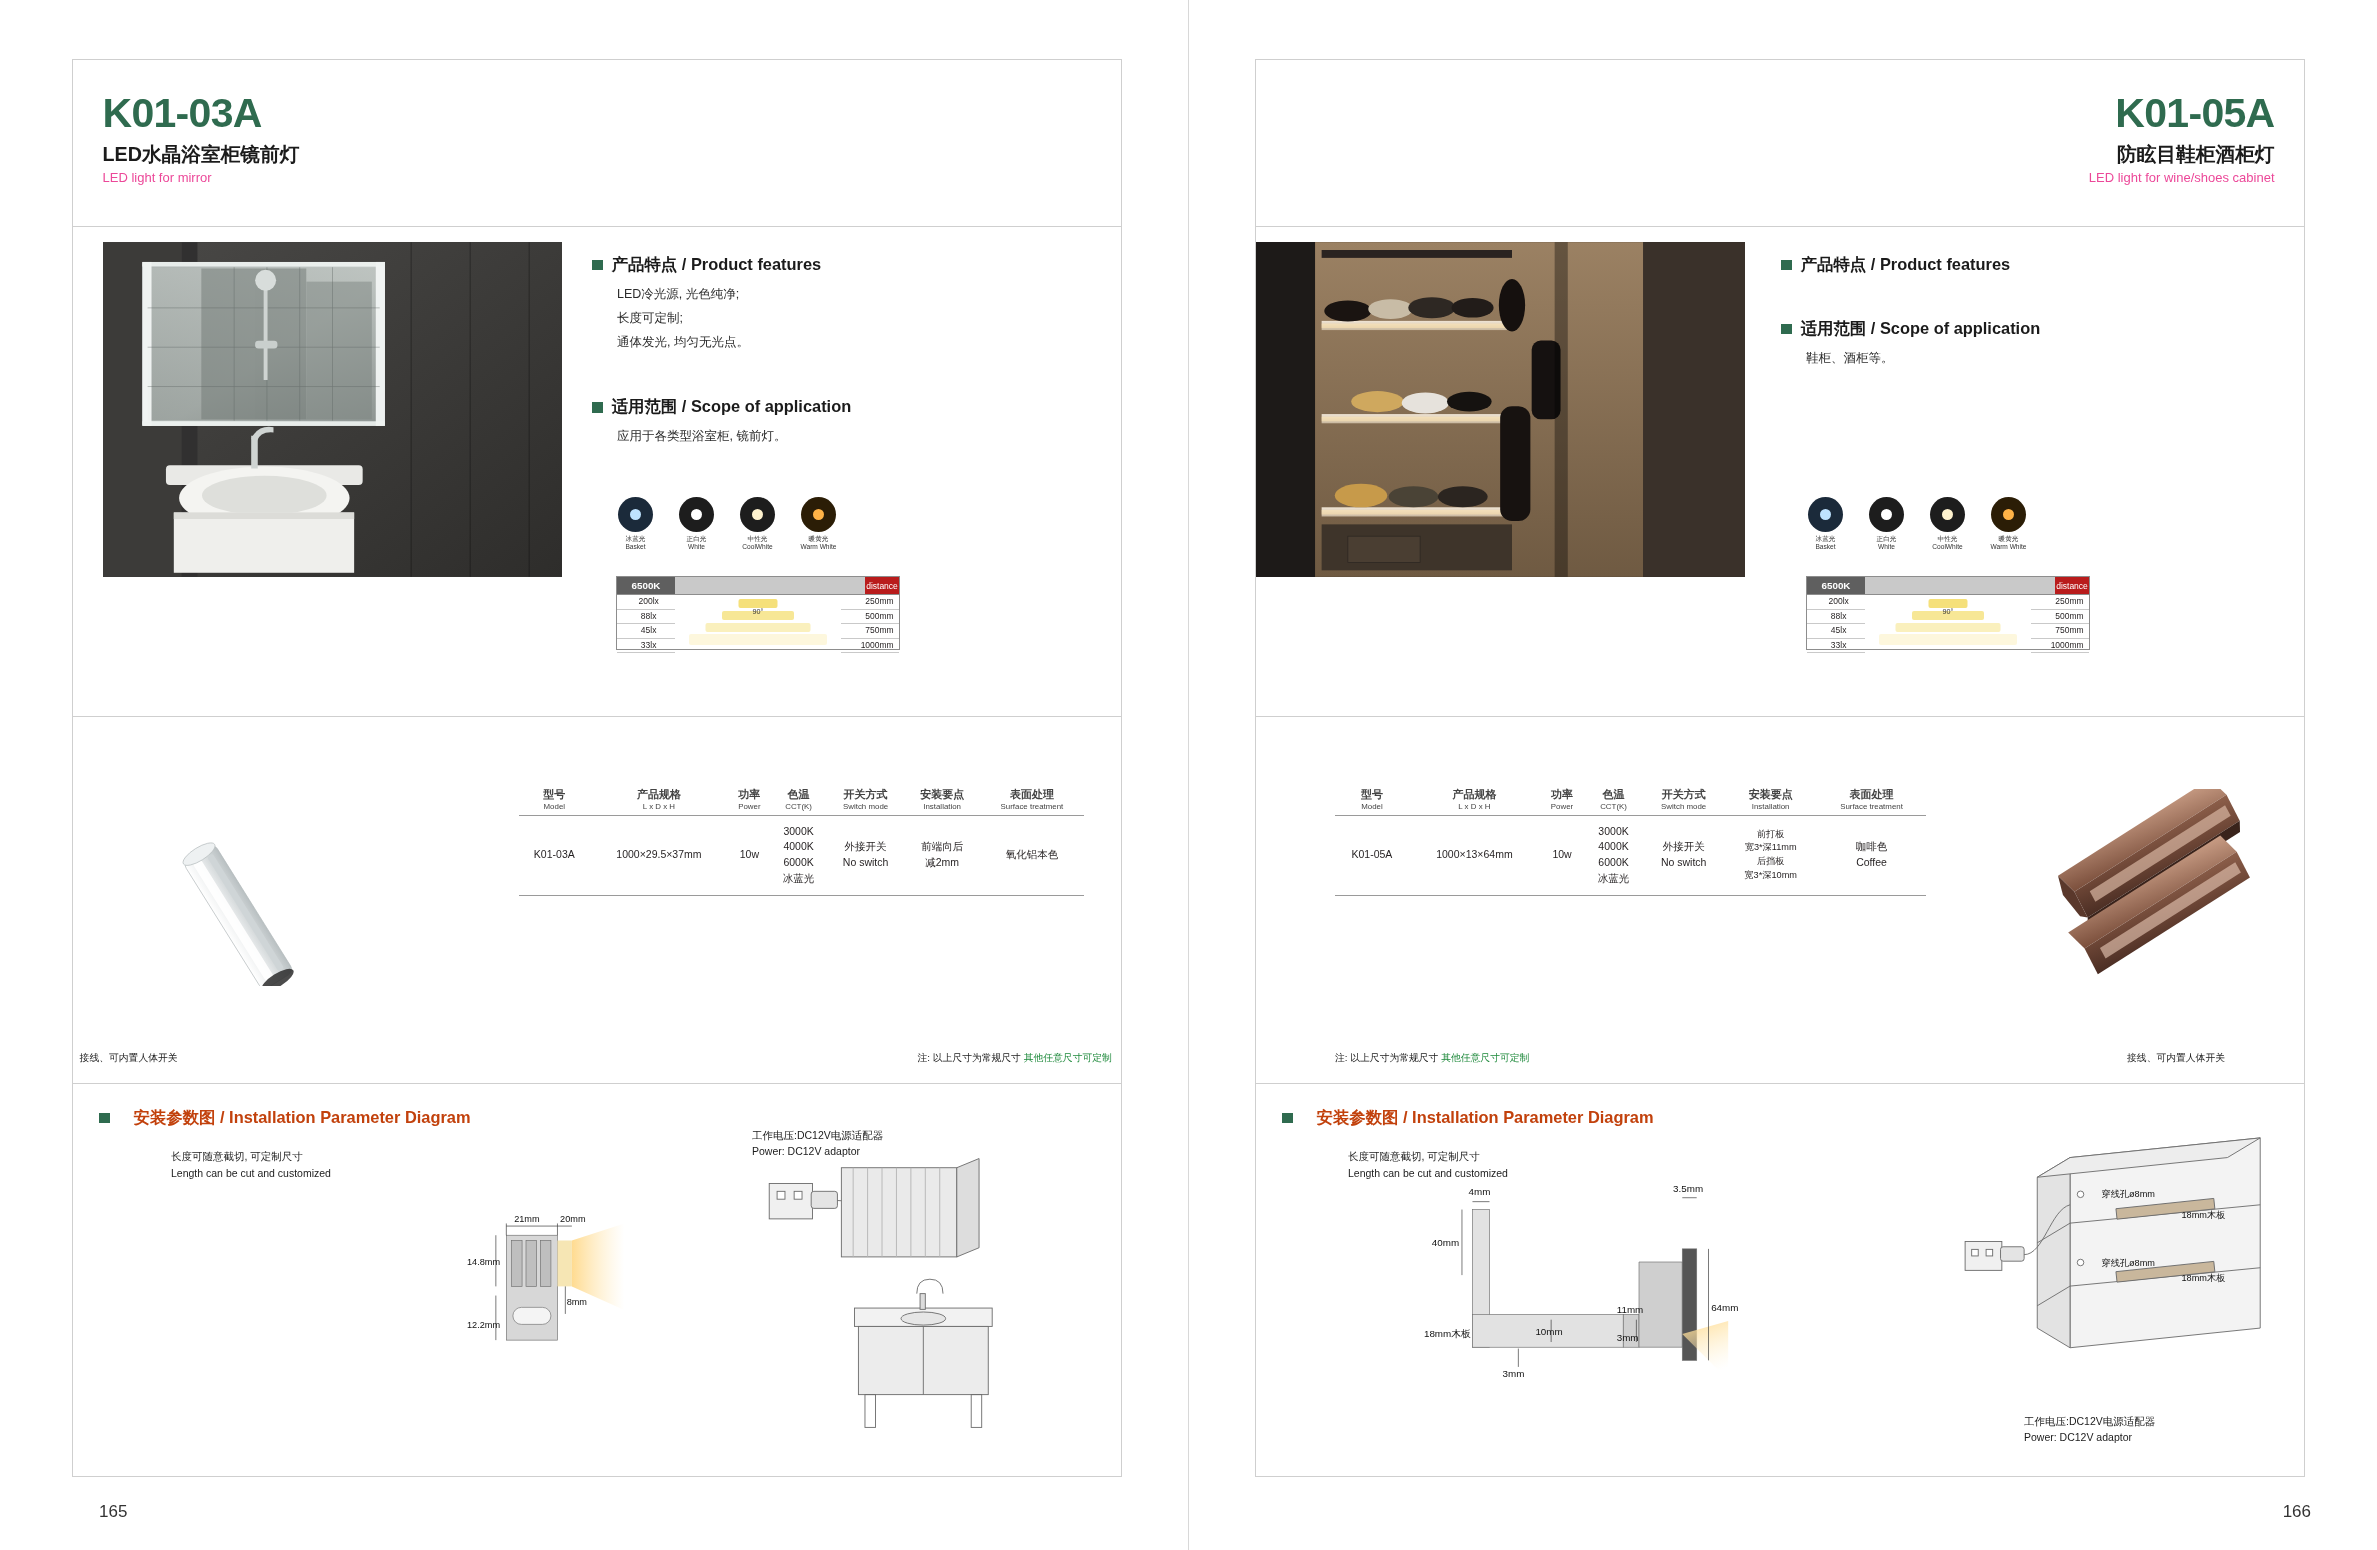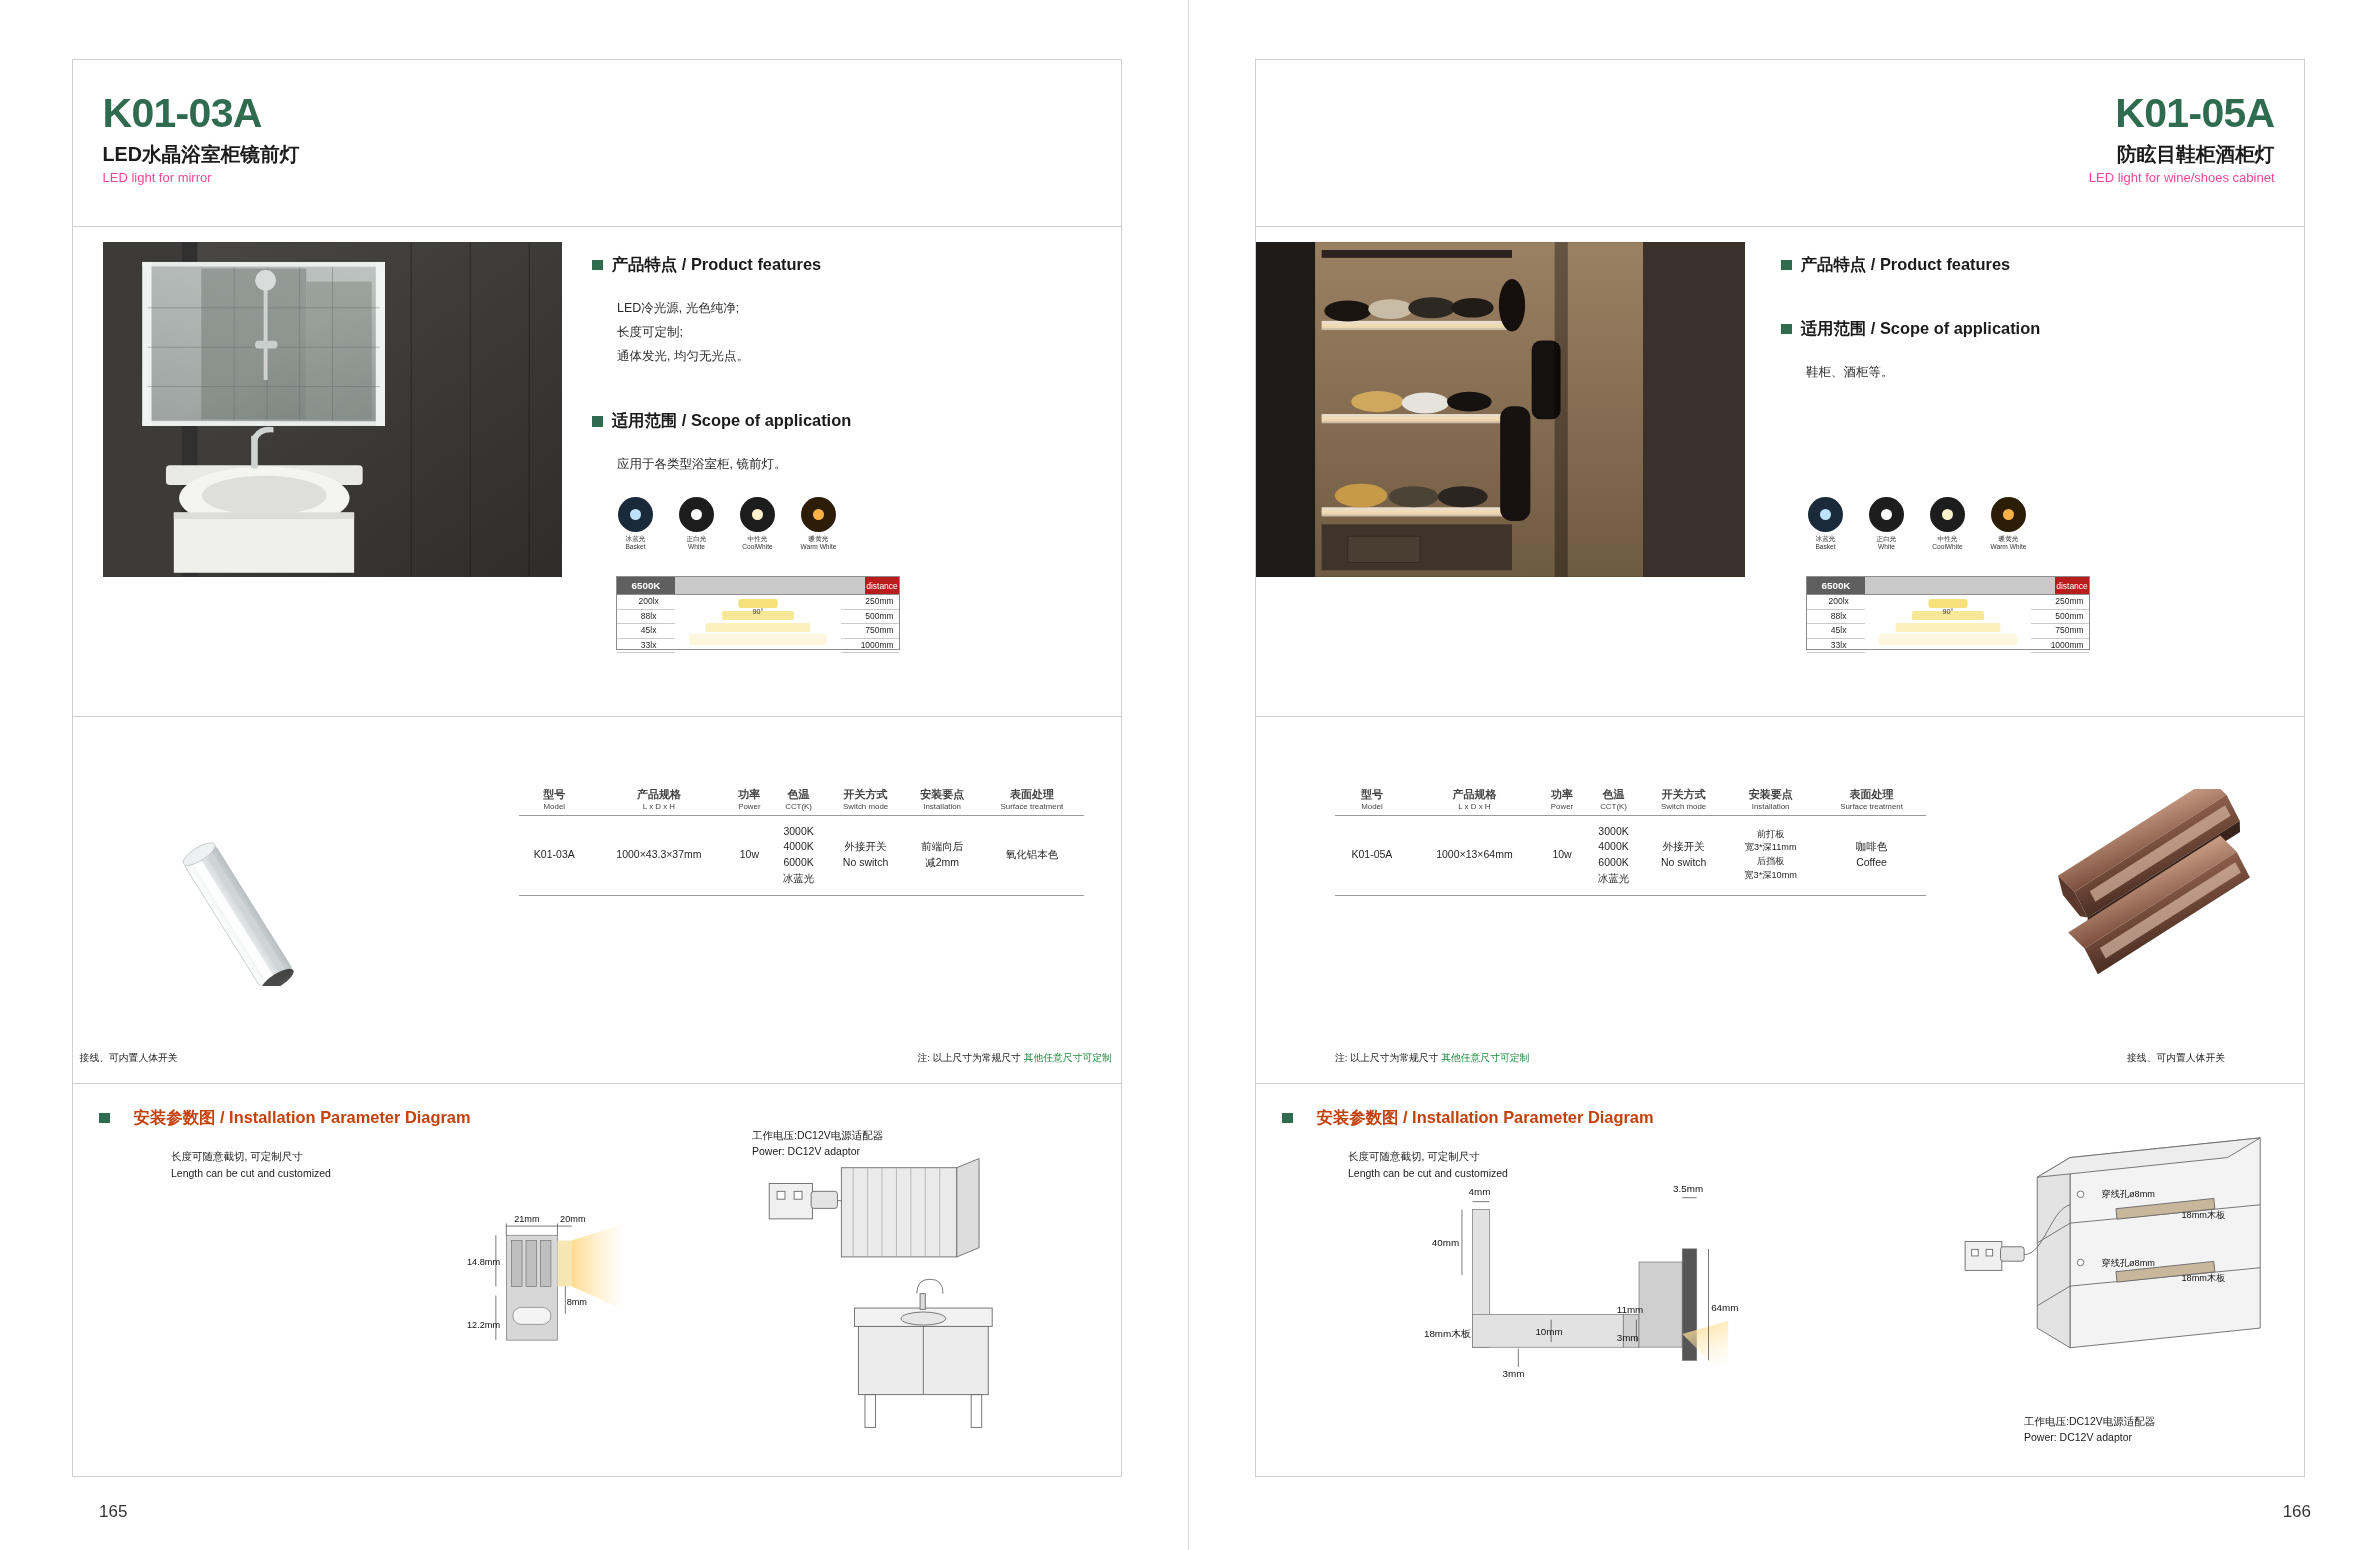--- a/index.html
+++ b/index.html
@@ -18,21 +18,21 @@
   .en-title{font-size:13px;color:#ec4899;margin-top:5.3px;line-height:1.15;}
   
   .hero-wrap{position:absolute;left:0;top:168px;width:100%;height:368px;}
   .hero-photo{position:absolute;left:29.5px;top:14.4px;width:459px;height:335px;overflow:hidden;background:#3a3a38;}
   .page.right .hero-photo{left:0px;width:489px;}
   .feat{position:absolute;left:519px;top:26px;width:499px;}
   .page.right .feat{left:525px;}
   .feat h3{margin:0;font-size:16.4px;font-weight:bold;color:#1b1b1b;display:flex;align-items:center;gap:9.2px;}
   .sq{display:inline-block;width:10.5px;height:10.5px;background:#2f6b4f;}
   .feat p{margin:0;font-size:12.5px;color:#2b2b2b;line-height:1.9;padding-left:25px;}
-  .feat .blk{margin-top:21px;}
+  .feat .blk{margin-top:7px;}
   .feat .gap{margin-top:42px;}
   
   .cct{position:absolute;left:543px;top:269px;width:276px;}
   .page.right .cct{left:550px;}
   .cct .row{display:flex;gap:22px;}
   .cct .it{width:39px;text-align:center;}
   .bulb{width:35px;height:35px;border-radius:50%;margin:0 auto;position:relative;}
   .bulb:after{content:"";position:absolute;left:50%;top:50%;width:11.8px;height:11.8px;margin:-5.9px 0 0 -5.9px;border-radius:50%;}
   .b1{background:#1b2a3a;}.b1:after{background:#bfe3ff;}
   .b2{background:#1d1d1d;}.b2:after{background:#ffffff;}
@@ -289,21 +289,21 @@
                   </th>
                 <th>
                     <span style="font-size:11px;font-weight:bold">表面处理</span>
                     <span>Surface treatment</span>
                   </th>
               </tr>
             </thead>
             <tbody>
               <tr>
                 <td>K01-03A</td>
-                <td>1000×43.3×37mm</td>
+                <td>1000×29.5×37mm</td>
                 <td>10w</td>
                 <td style="white-space:pre-line">3000K
 4000K
 6000K
 冰蓝光</td>
                 <td style="white-space:pre-line">外接开关
 No switch</td>
                 <td style="white-space:pre-line">前端向后
 减2mm</td>
                 <td>氧化铝本色</td>

